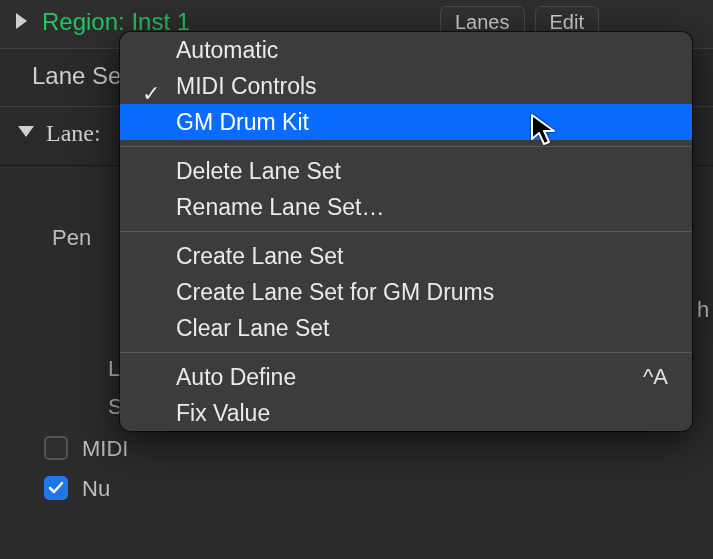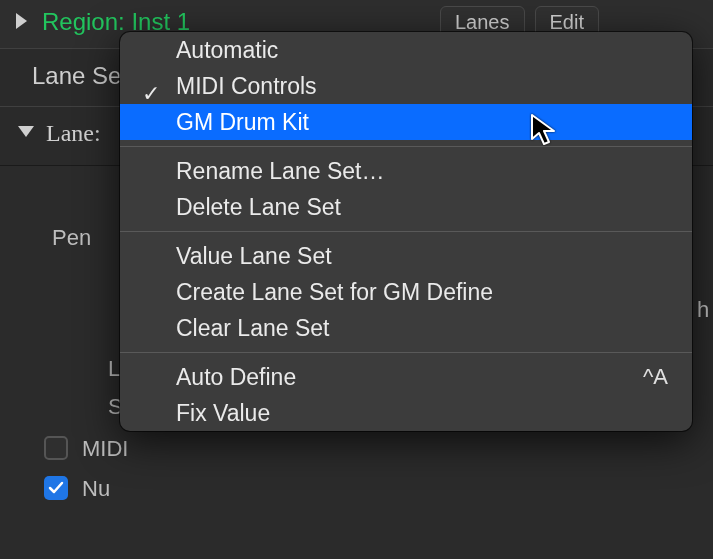--- a/index.html
+++ b/index.html
@@ -273,33 +273,33 @@
       <span class="menu-check">✓</span>
       <span>MIDI Controls</span>
     </div>
     <div class="menu-item highlight">
       <span>GM Drum Kit</span>
     </div>
 
     <div class="menu-sep"></div>
 
     <div class="menu-item">
+      <span>Delete Lane Set</span>
+    </div>
+    <div class="menu-item">
       <span>Rename Lane Set…</span>
     </div>
-    <div class="menu-item">
-      <span>Delete Lane Set</span>
-    </div>
 
     <div class="menu-sep"></div>
 
     <div class="menu-item">
-      <span>Value Lane Set</span>
-    </div>
-    <div class="menu-item">
-      <span>Create Lane Set for GM Define</span>
+      <span>Create Lane Set</span>
+    </div>
+    <div class="menu-item">
+      <span>Create Lane Set for GM Drums</span>
     </div>
     <div class="menu-item">
       <span>Clear Lane Set</span>
     </div>
 
     <div class="menu-sep"></div>
 
     <div class="menu-item">
       <span>Auto Define</span>
       <span class="menu-shortcut">^A</span>

